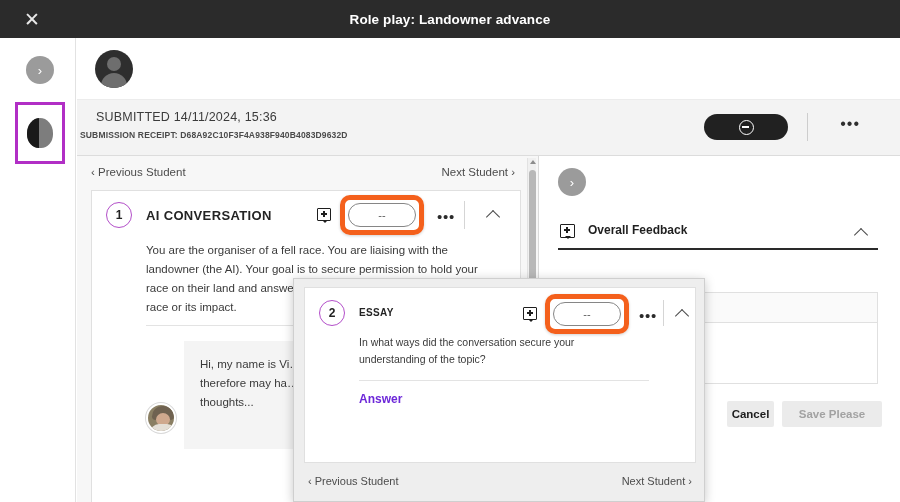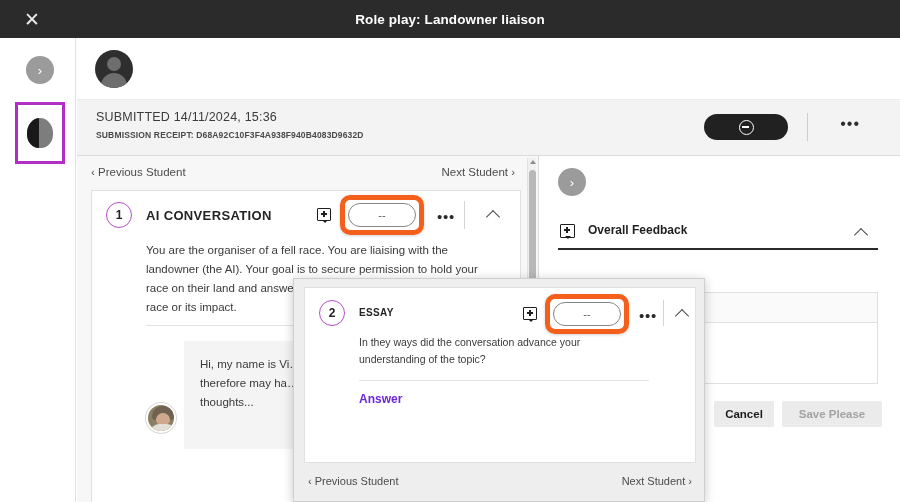--- a/index.html
+++ b/index.html
@@ -77,21 +77,21 @@
   
   .sub-strip {
     position:absolute; left:77px; top:100px; width:823px; height:56px;
     background:#f3f3f3; border-bottom:1px solid #dcdcdc;
   }
   .sub-title {
     position:absolute; left:19px; top:10px;
     font-size:12.5px; color:#3b3b3b; letter-spacing:0.2px;
   }
   .sub-receipt {
-    position:absolute; left:19px; top:30px;
+    position:absolute; left:3px; top:30px;
     font-size:8.5px; font-weight:bold; color:#4a4a4a; letter-spacing:0.15px;
   }
   .grade-pill-top {
     position:absolute; right:112px; top:14px;
     width:84px; height:26px; border-radius:13px; background:#212121;
     display:flex; align-items:center; justify-content:center; cursor:pointer;
   }
   .circ-minus {
     width:15px; height:15px; border-radius:50%; border:1.6px solid #fff;
     position:relative;
@@ -315,21 +315,21 @@
   }
   .ic-paren {
     font-size:15px; color:#1f1f1f; line-height:14px;
   }
   .btn {
     position:absolute; top:245px; height:26px;
     background:#ebebeb; border:none; border-radius:2px;
     font-family:"Liberation Sans", sans-serif; font-size:11.5px;
     font-weight:bold; cursor:pointer;
   }
-  .btn-cancel { right:126px; width:60px; color:#1d1d1d; }
+  .btn-cancel { right:126px; width:47px; color:#1d1d1d; }
   .btn-save   { right:18px;  width:100px; color:#a2a2a2; cursor:default; }
 
   
   .overlay {
     position:absolute; left:293px; top:278px; width:412px; height:224px;
     background:#eeeeee; border:1px solid #cfcfcf;
     box-shadow:0 2px 10px rgba(0,0,0,0.22);
   }
   .ov-card {
     position:absolute; left:10px; top:8px; width:392px; height:176px;
@@ -367,21 +367,21 @@
   .ov-prev { position:absolute; left:14px; top:4px; font-size:11px; color:#4c4c4c; cursor:pointer; }
   .ov-next { position:absolute; right:14px; top:4px; font-size:11px; color:#4c4c4c; cursor:pointer; }
 </style>
 </head>
 <body>
 
 <div id="app">
 
   <div class="topbar">
     <div class="close">✕</div>
-    <div class="title">Role play: Landowner liaison</div>
+    <div class="title">Role play: Landowner advance</div>
   </div>
 
   <div class="rail">
     <div class="rail-toggle">›</div>
     <div class="rail-thumb">
       <div class="glyph"></div>
     </div>
   </div>
 
   <div class="avatar-row">
@@ -475,21 +475,21 @@
       <div class="ov-title">ESSAY</div>
       <div class="rubric-icon" style="left:218px; top:19px;">
         <span class="tail"></span>
       </div>
       <div class="grade-pill" style="left:248px; top:14px;">--</div>
       <div class="ring" style="left:240px; top:6px; width:84px; height:40px;"></div>
       <div class="dots3" style="left:334px; top:23px;">•••</div>
       <div class="vdiv" style="left:358px; top:12px; height:26px;"></div>
       <div class="chev-up" style="left:372px; top:19px;"></div>
 
-      <div class="ov-q">In they ways did the conversation advance your understanding of the topic?</div>
+      <div class="ov-q">In what ways did the conversation secure your understanding of the topic?</div>
       <div class="ov-hr"></div>
       <div class="ov-ans-label">Answer</div>
     </div>
 
     <div class="ov-nav">
       <div class="ov-prev">‹ Previous Student</div>
       <div class="ov-next">Next Student ›</div>
     </div>
   </div>
 

